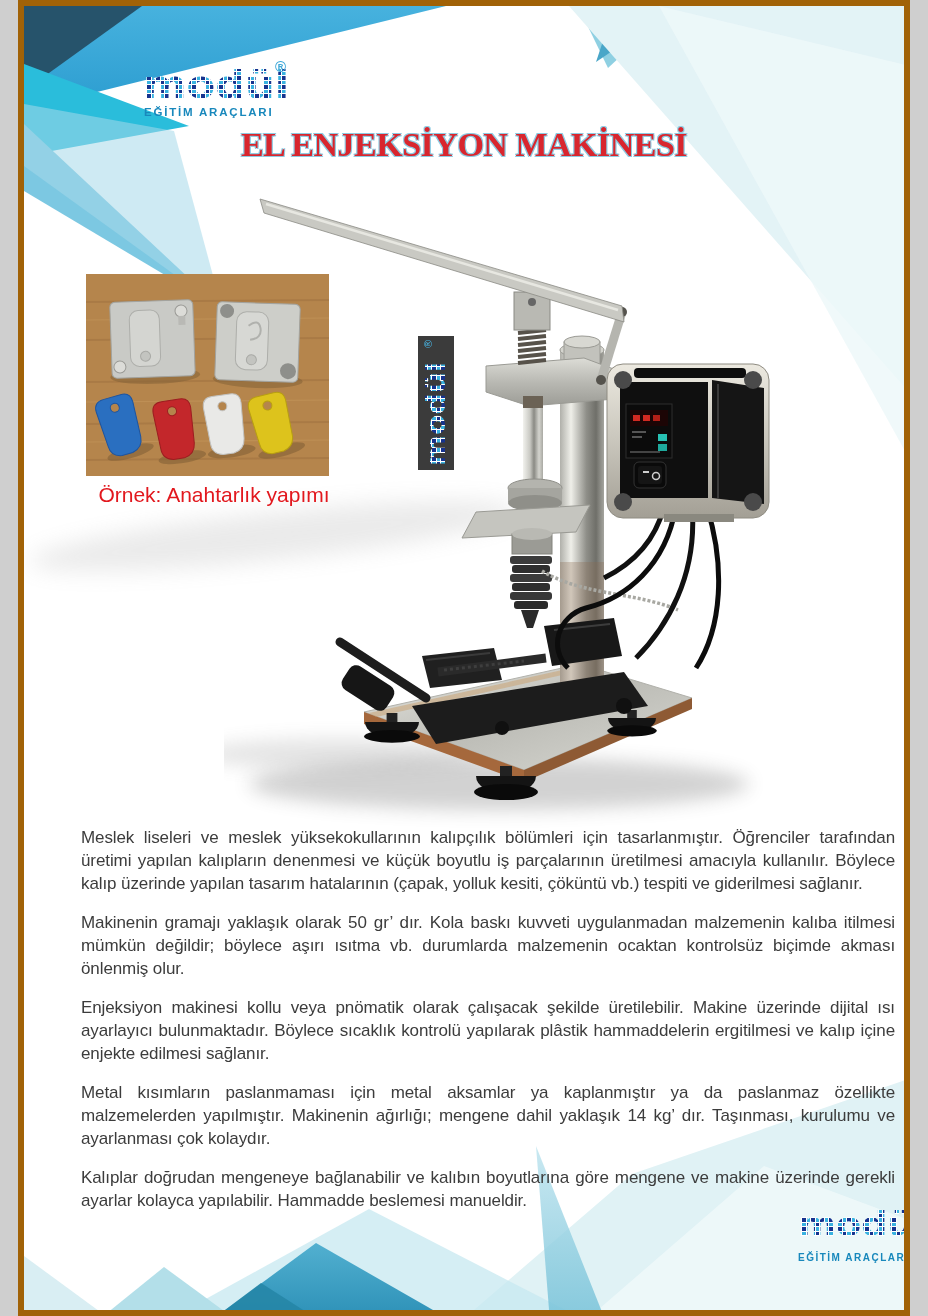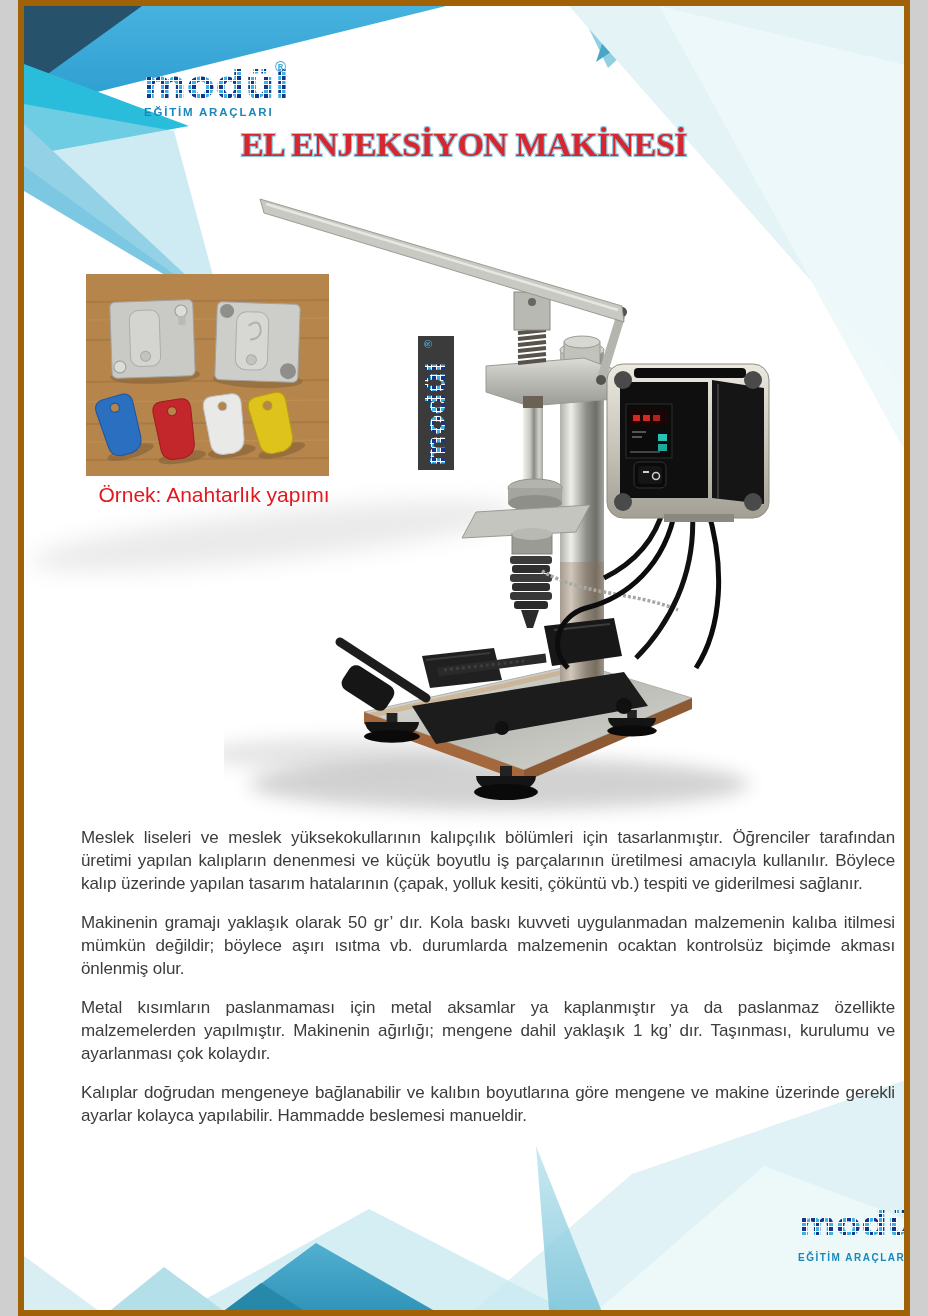--- a/index.html
+++ b/index.html
@@ -333,21 +333,22 @@
 
   <svg class="abs badge" viewBox="0 0 36 134">
     <rect width="36" height="134" fill="#3b3b3b"></rect>
     <text transform="translate(27 130) rotate(-90)" font-family="'DejaVu Sans',sans-serif" font-weight="bold" font-size="26" textLength="104" lengthAdjust="spacingAndGlyphs" fill="url(#mz)">modül</text>
     <text transform="translate(14 12) rotate(-90)" font-size="11" fill="#49b8e8">®</text>
   </svg>
 
   <div class="abs bodytext">
     <p>Meslek liseleri ve meslek yüksekokullarının kalıpçılık bölümleri için tasarlanmıştır. Öğrenciler tarafından üretimi yapılan kalıpların denenmesi ve küçük boyutlu iş parçalarının üretilmesi amacıyla kullanılır. Böylece kalıp üzerinde yapılan tasarım hatalarının (çapak, yolluk kesiti, çöküntü vb.) tespiti ve giderilmesi sağlanır.</p>
     <p>Makinenin gramajı yaklaşık olarak 50 gr’ dır. Kola baskı kuvveti uygulanmadan malzemenin kalıba itilmesi mümkün değildir; böylece aşırı ısıtma vb. durumlarda malzemenin ocaktan kontrolsüz biçimde akması önlenmiş olur.</p>
-    <p>Metal kısımların paslanmaması için metal aksamlar ya kaplanmıştır ya da paslanmaz özellikte malzemelerden yapılmıştır. Makinenin ağırlığı; mengene dahil yaklaşık 1 kg’ dır. Taşınması, kurulumu ve ayarlanması çok kolaydır.</p>
+    <p>Enjeksiyon makinesi kollu veya pnömatik olarak çalışacak şekilde üretilebilir. Makine üzerinde dijital ısı ayarlayıcı bulunmaktadır. Böylece sıcaklık kontrolü yapılarak plâstik hammaddelerin ergitilmesi ve kalıp içine enjekte edilmesi sağlanır.</p>
+    <p>Metal kısımların paslanmaması için metal aksamlar ya kaplanmıştır ya da paslanmaz özellikte malzemelerden yapılmıştır. Makinenin ağırlığı; mengene dahil yaklaşık 14 kg’ dır. Taşınması, kurulumu ve ayarlanması çok kolaydır.</p>
     <p>Kalıplar doğrudan mengeneye bağlanabilir ve kalıbın boyutlarına göre mengene ve makine üzerinde gerekli ayarlar kolayca yapılabilir. Hammadde beslemesi manueldir.</p>
   </div>
 
   <svg class="abs" style="left:773px;top:1198px" width="132" height="40" viewBox="0 0 132 40">
     <text x="1" y="32" font-family="'DejaVu Sans',sans-serif" font-weight="bold" font-size="33" textLength="128" lengthAdjust="spacingAndGlyphs" fill="url(#mz)">modül</text>
   </svg>
   <div class="abs regmark" style="left:892px;top:1186px;font-size:13px">®</div>
   <div class="abs tagline" style="left:774px;top:1246px;font-size:10px;letter-spacing:1.5px">EĞİTİM ARAÇLARI</div>
 
 </div>

